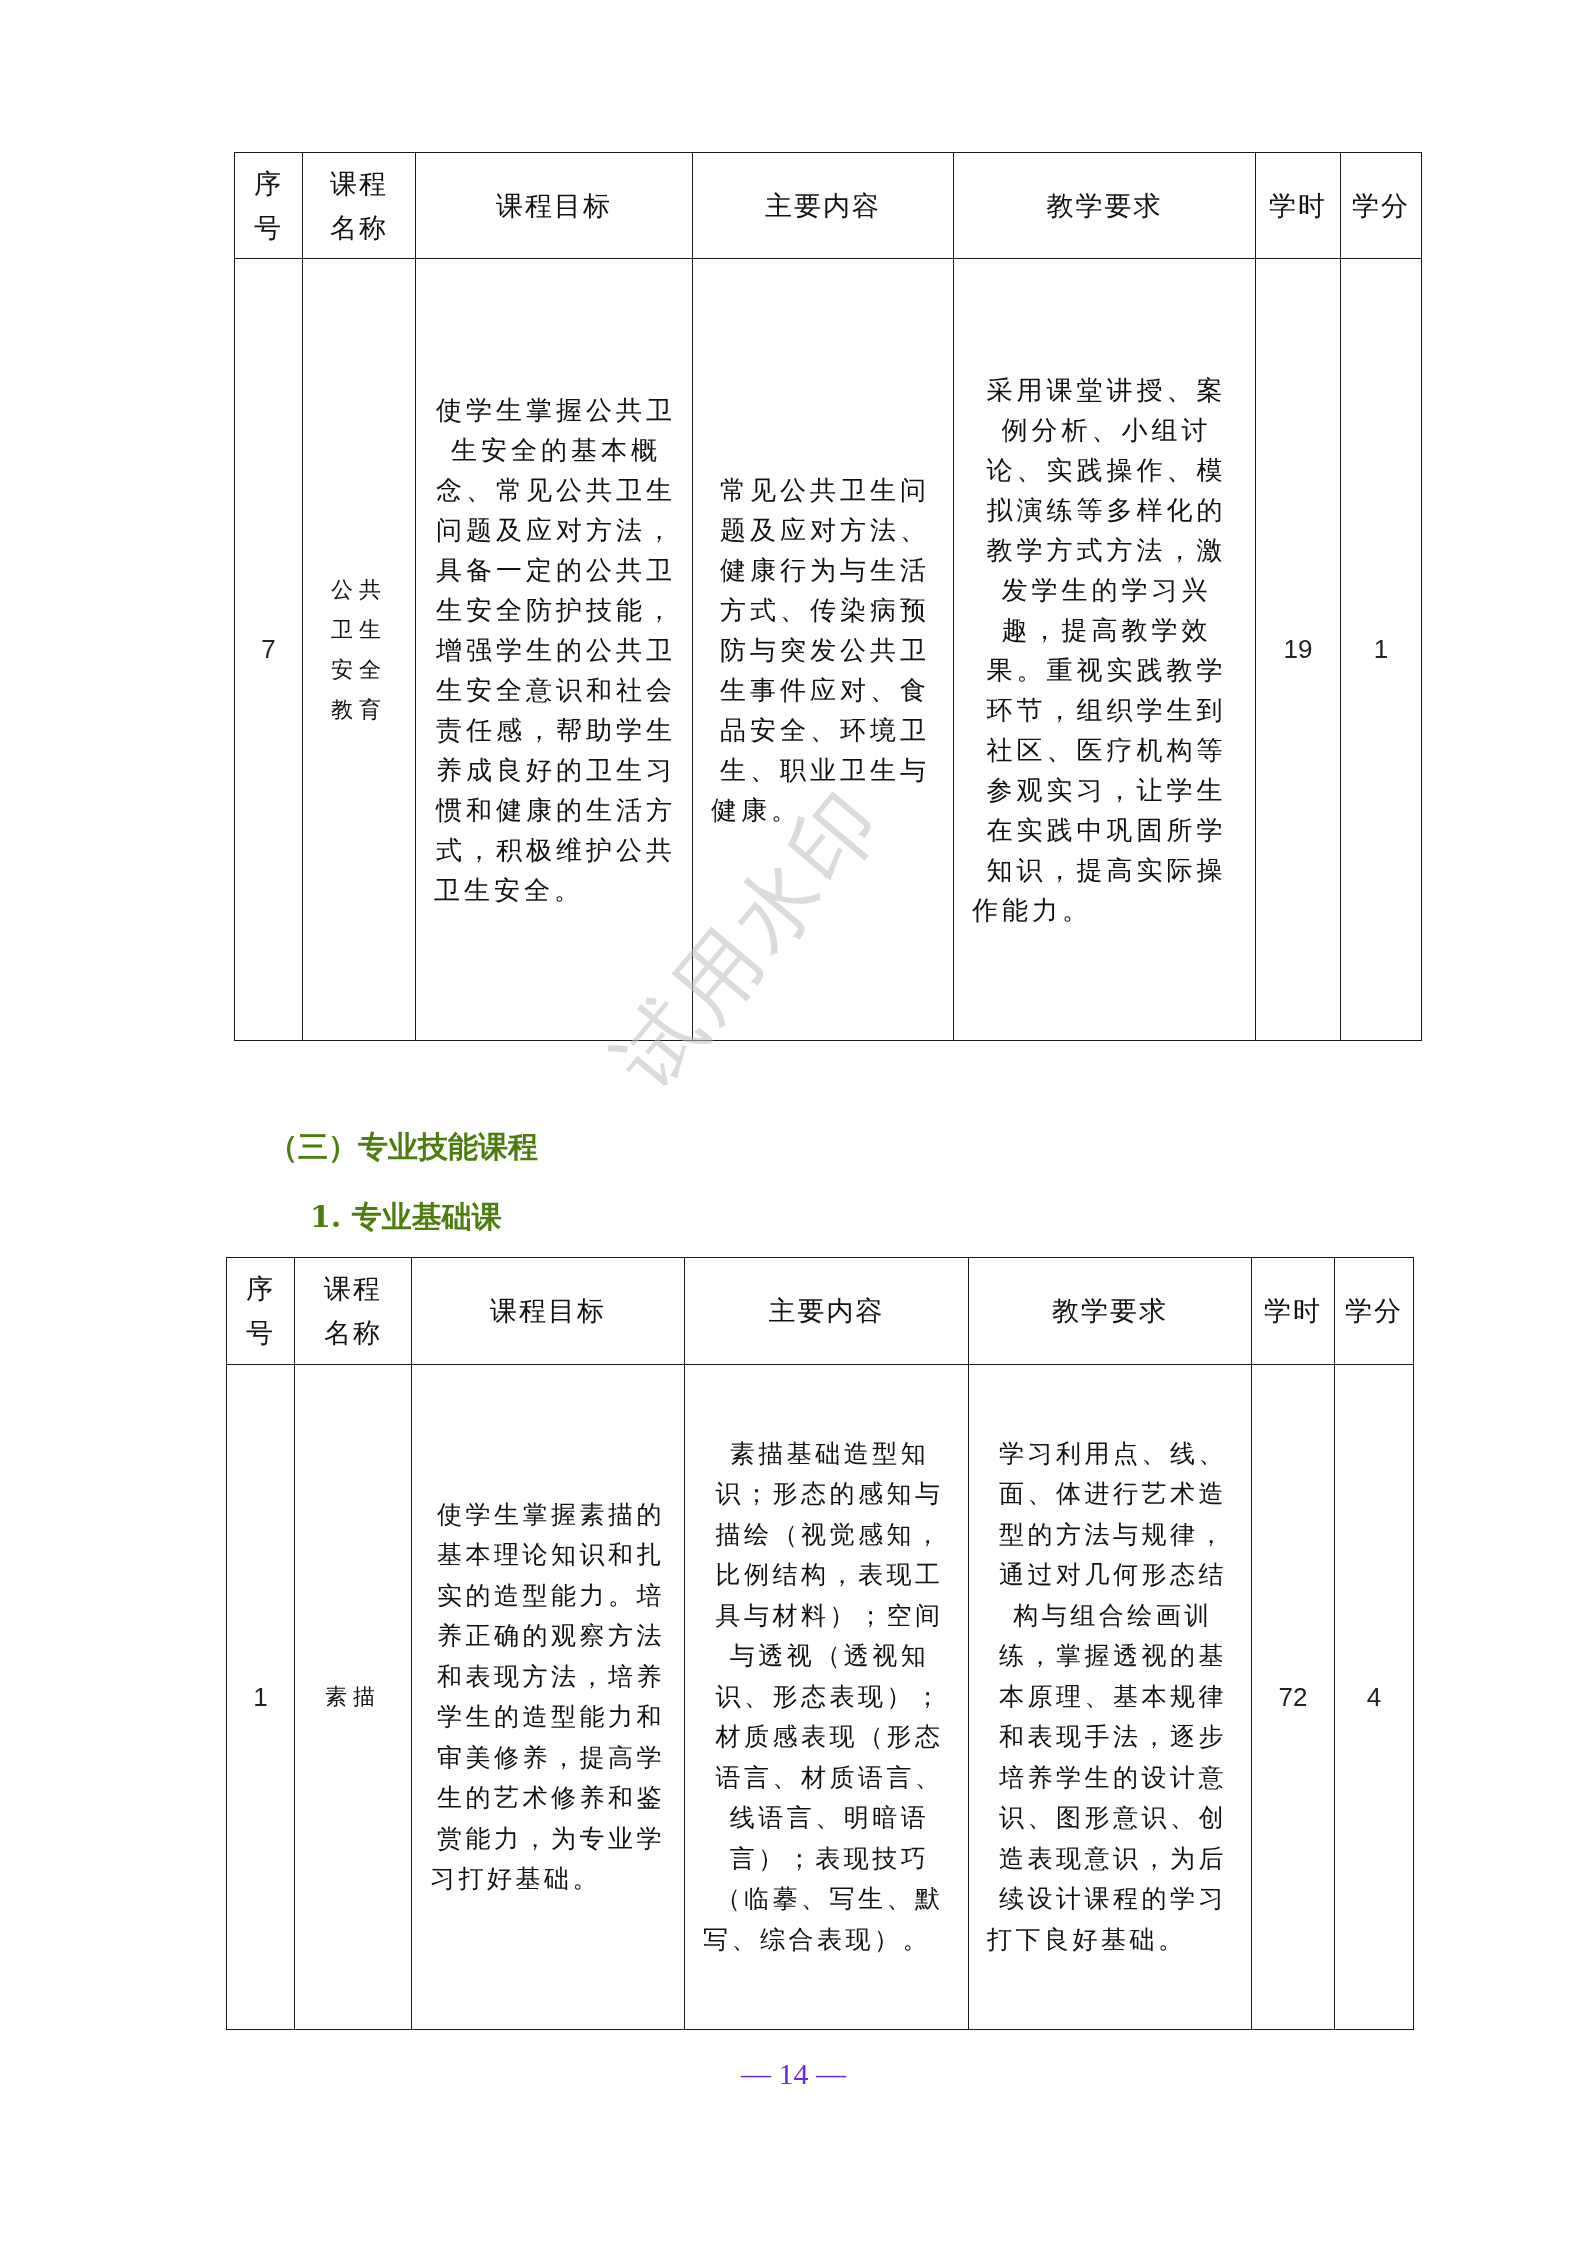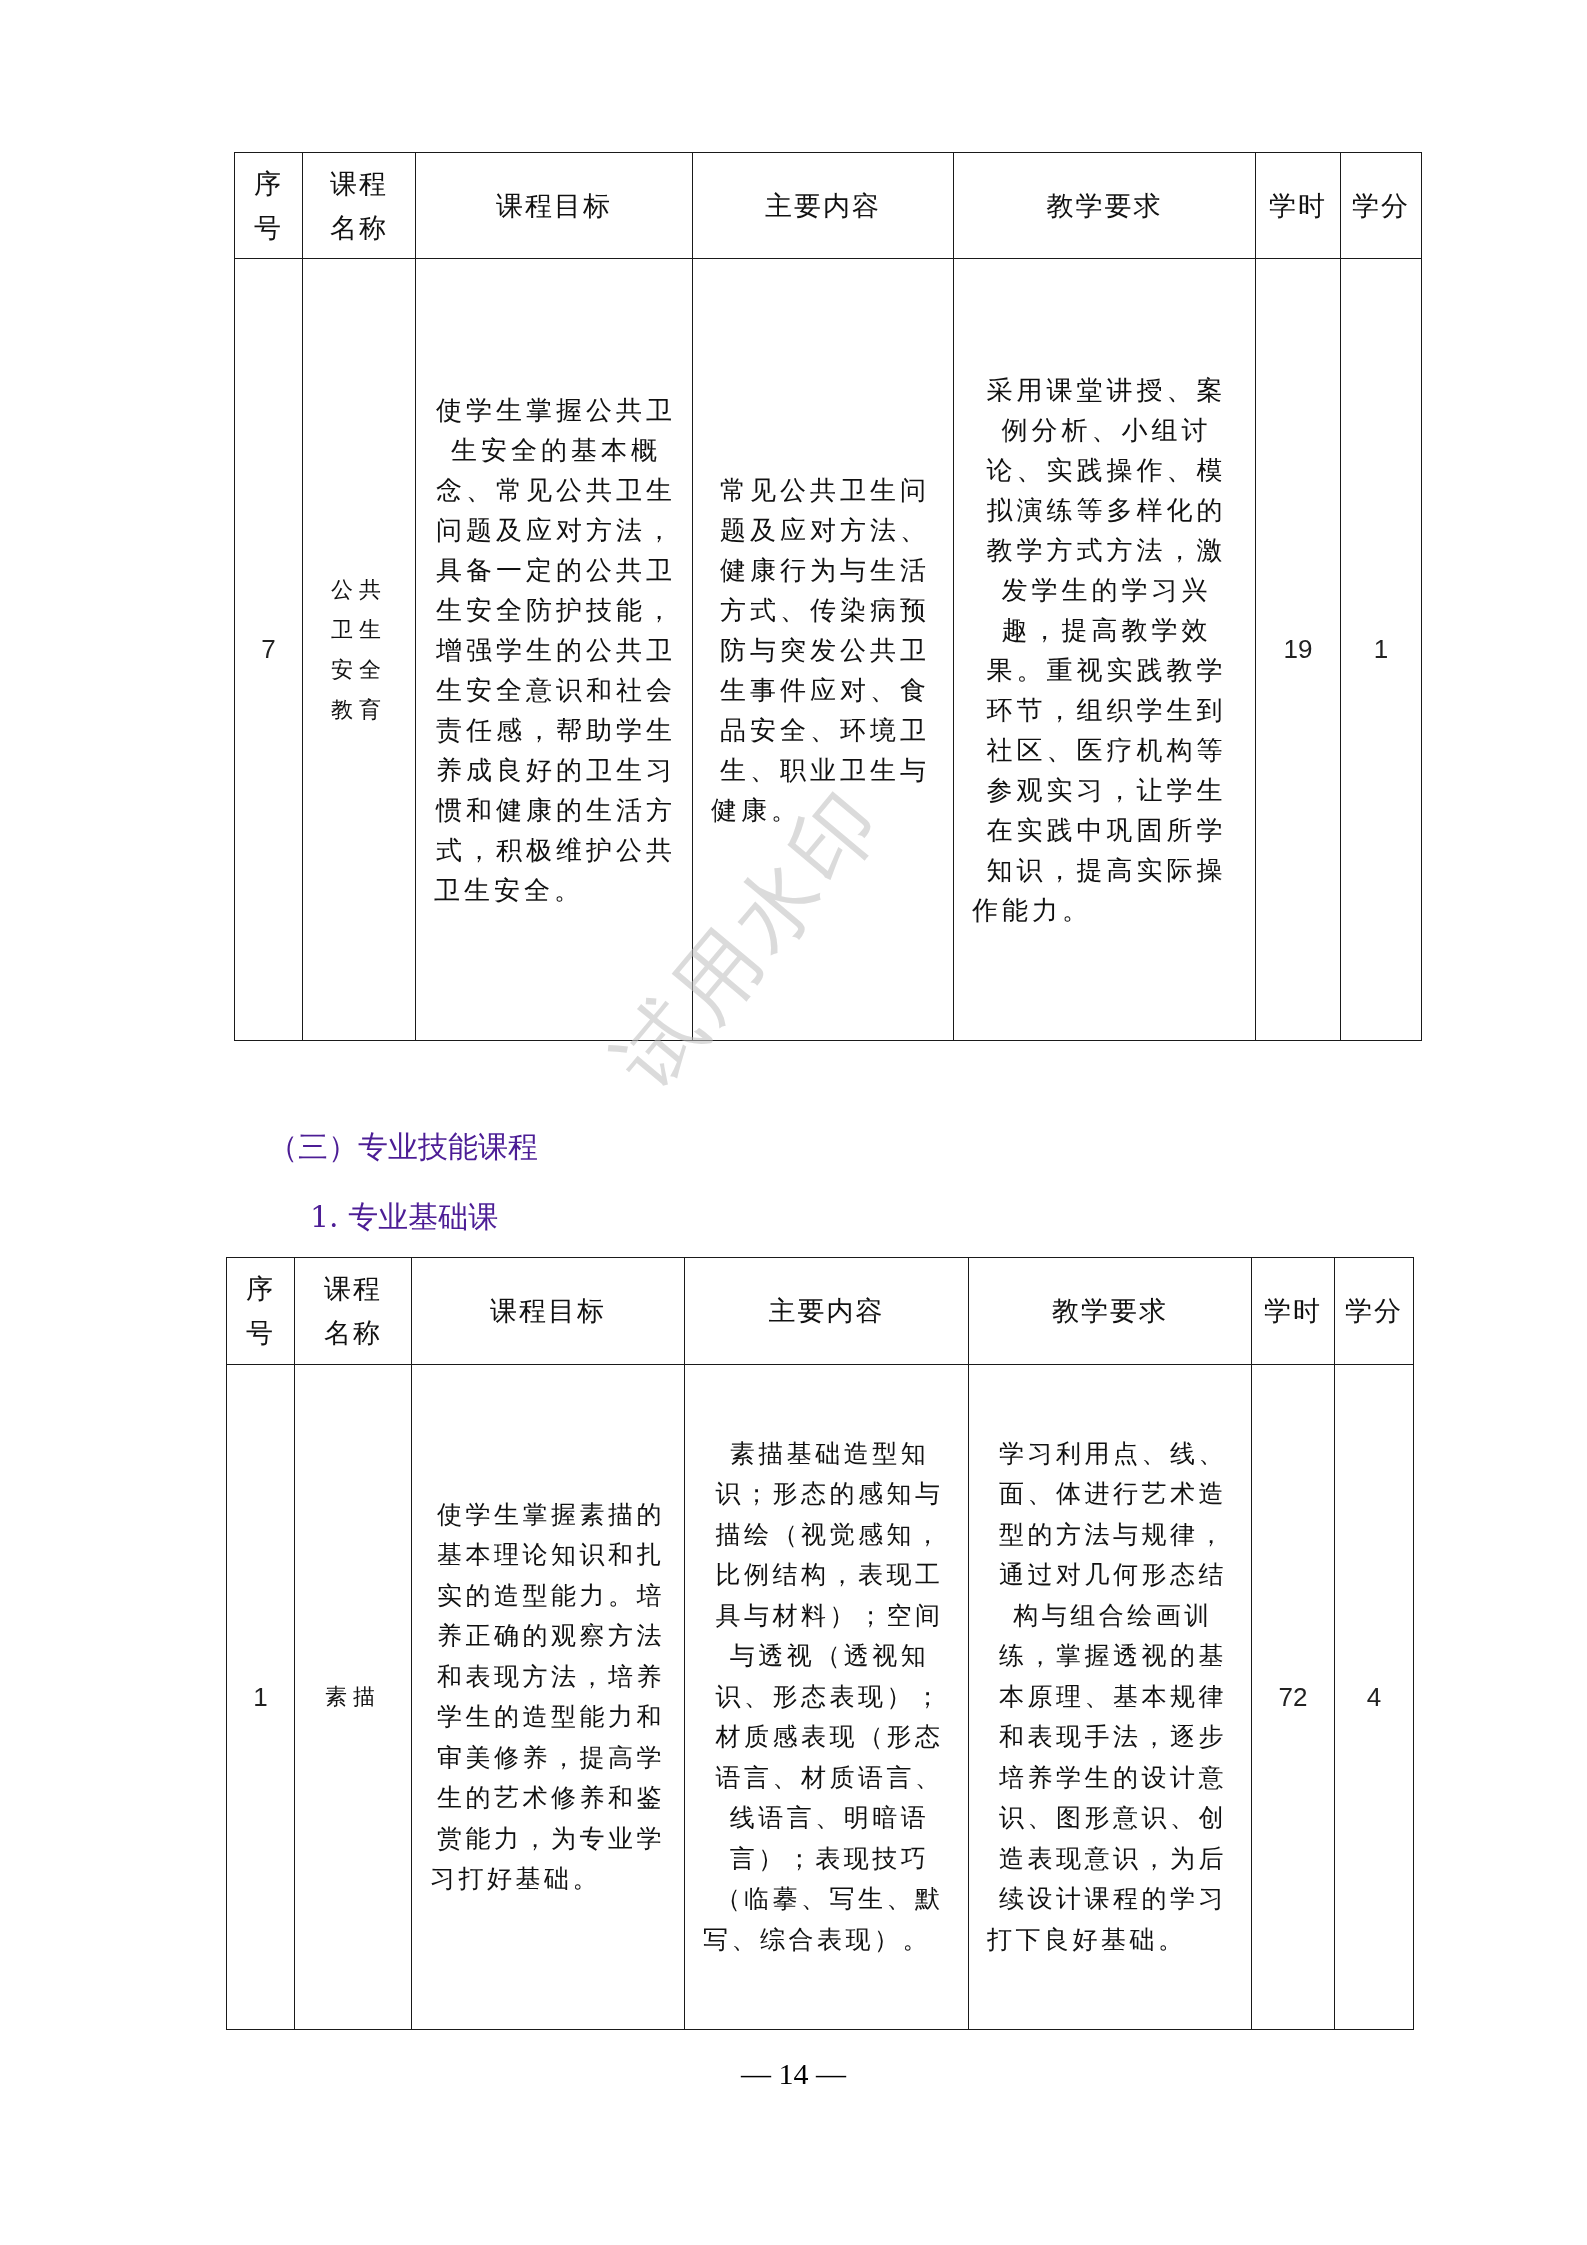--- a/index.html
+++ b/index.html
@@ -57,23 +57,23 @@
       text-align-last: left;
       font-size: 25px;
       line-height: 40.5px;
       letter-spacing: 3.5px;
       padding: 0 12px 0 18px !important;
       margin-left: 15px;
     }
     .heading {
       position: absolute;
       font-family: "DejaVu Sans", "Liberation Sans", sans-serif;
-      font-weight: normal;
+      font-weight: bold;
       font-size: 30px;
-      color: #4c1d95;
+      color: #4d7c0f;
     }
     .watermark {
       position: absolute;
       left: 590px;
       top: 1040px;
       font-family: "DejaVu Sans", "Liberation Sans", sans-serif;
       font-size: 84px;
       letter-spacing: 6px;
       color: rgba(190,190,190,0.55);
       transform: rotate(-50deg);
@@ -82,21 +82,21 @@
       white-space: nowrap;
     }
     .page-num {
       position: absolute;
       left: 0;
       width: 100%;
       top: 2057px;
       text-align: center;
       font-family: "Liberation Serif", "DejaVu Serif", serif;
       font-size: 30px;
-      color: #000000;
+      color: #6d28d9;
     }
   </style>
 </head>
 <body>
 
 <table class="course" style="left:234px; top:152px; width:1187px;">
   <colgroup>
     <col style="width:68px">
     <col style="width:113px">
     <col style="width:277px">

